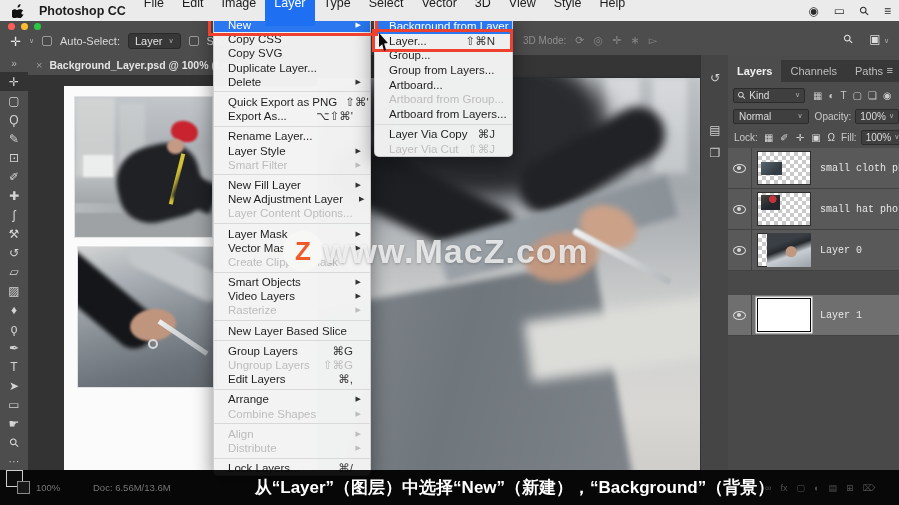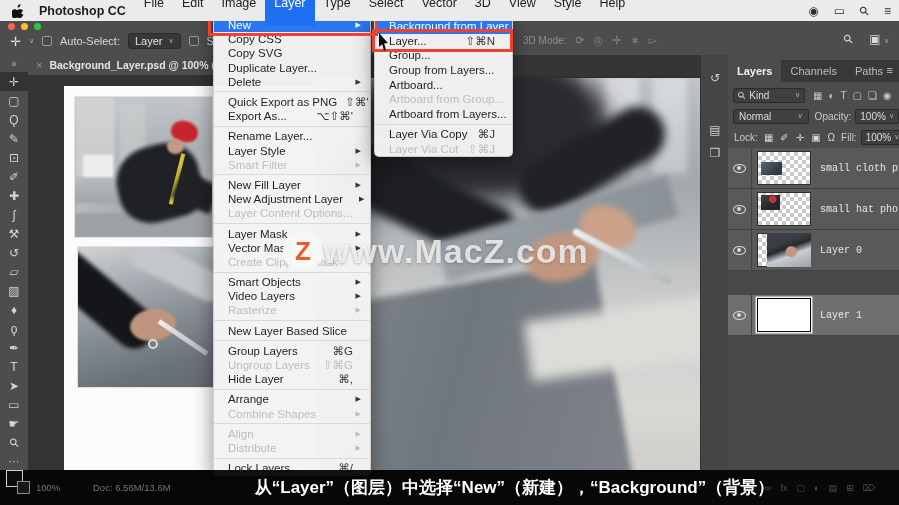--- a/index.html
+++ b/index.html
@@ -603,21 +603,21 @@
         <span class="mi-label">Group Layers</span>
         <span class="mi-short">⌘G</span>
         <span class="mi-arrow"></span>
       </div>
       <div class="mi dis">
         <span class="mi-label">Ungroup Layers</span>
         <span class="mi-short">⇧⌘G</span>
         <span class="mi-arrow"></span>
       </div>
       <div class="mi">
-        <span class="mi-label">Hide Layer</span>
+        <span class="mi-label">Edit Layers</span>
         <span class="mi-short">⌘,</span>
         <span class="mi-arrow"></span>
       </div>
       <div class="mi sep">
         <span class="mi-label"></span>
         <span class="mi-short"></span>
         <span class="mi-arrow"></span>
       </div>
       <div class="mi">
         <span class="mi-label">Arrange</span>

